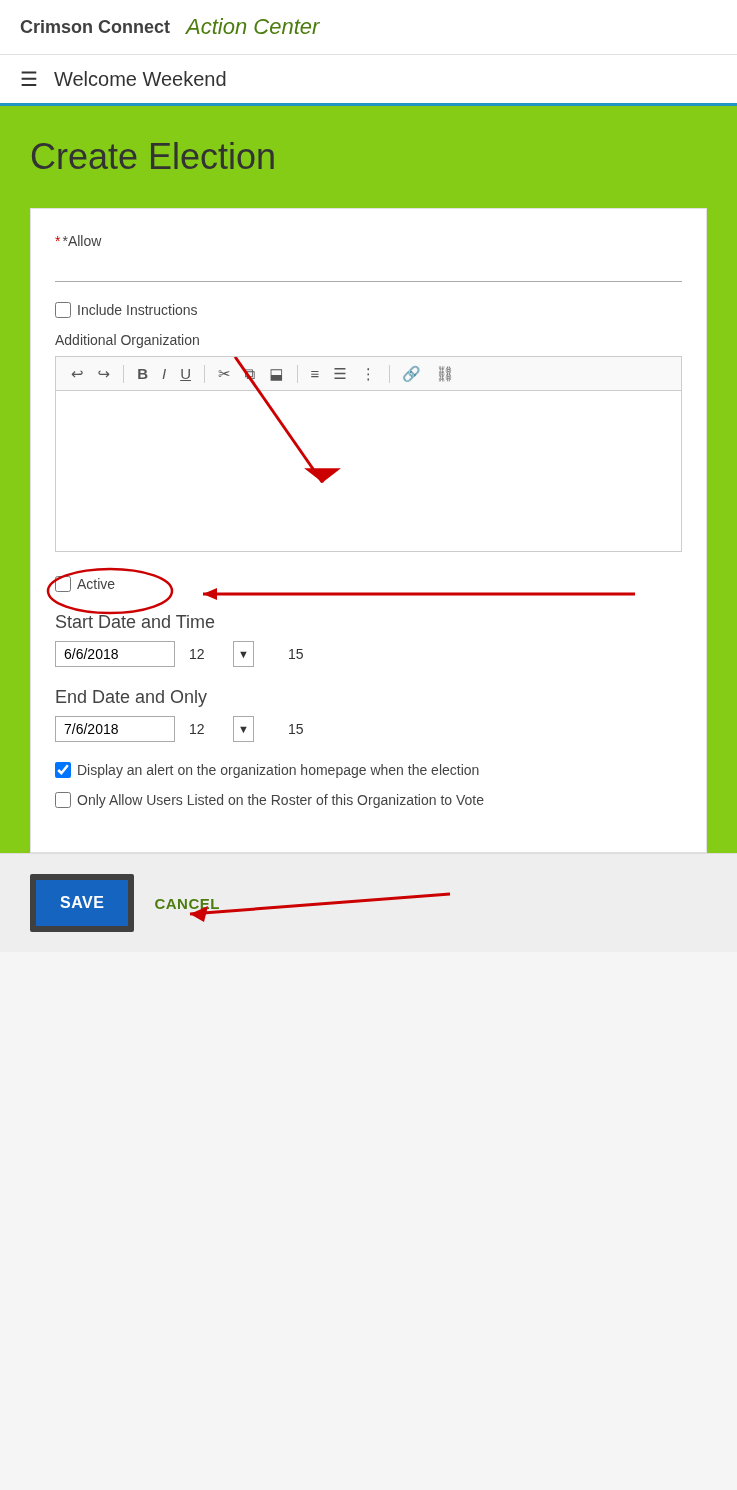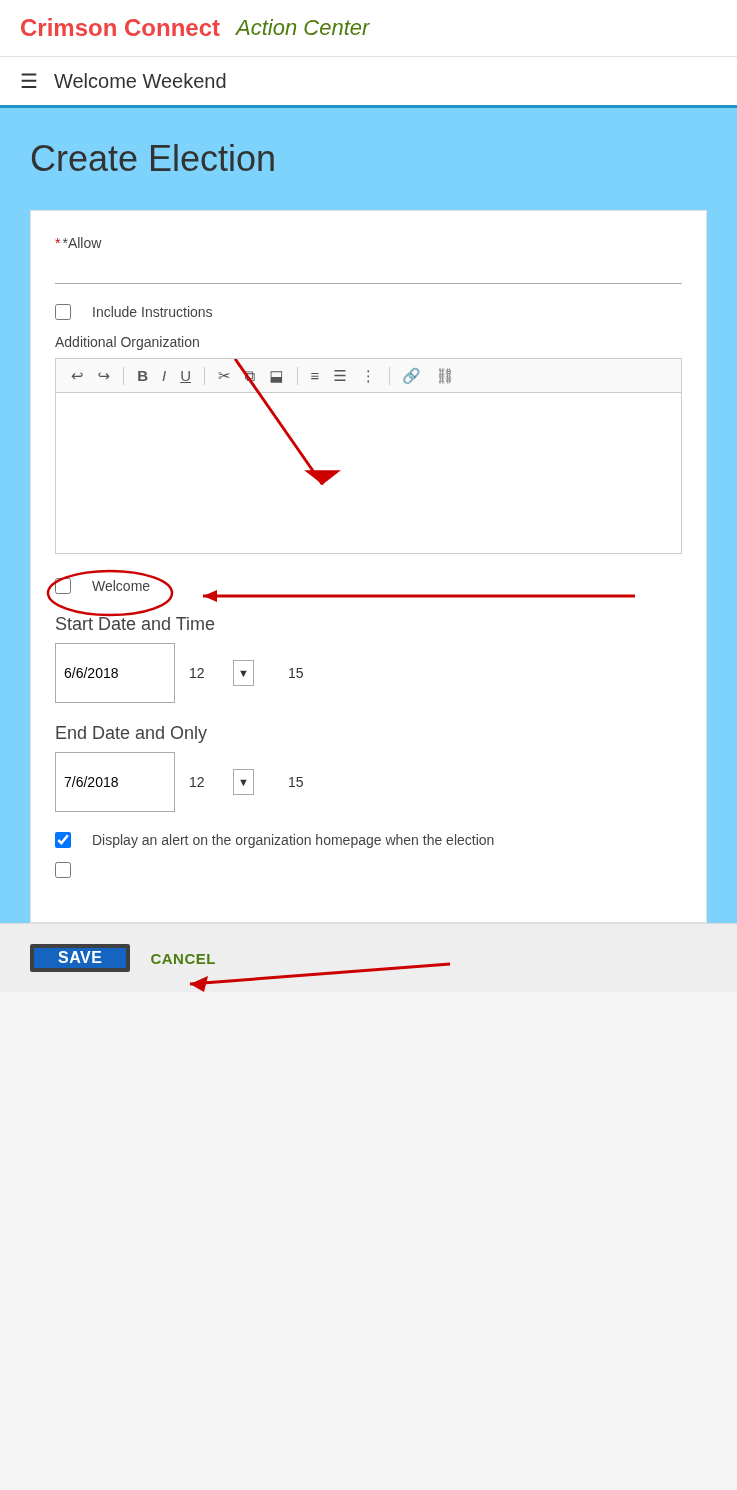--- a/index.html
+++ b/index.html
@@ -14,23 +14,23 @@
     
     .header {
       background: white;
       padding: 14px 20px;
       display: flex;
       align-items: center;
       gap: 16px;
       border-bottom: 1px solid #e0e0e0;
     }
     .header-app-name {
-      font-size: 24px;
+      font-size: 18px;
       font-weight: 700;
-      color: #ef4444;
+      color: #404040;
     }
     .header-section-name {
       font-size: 22px;
       font-weight: 300;
       color: #4d7c0f;
       font-style: italic;
     }
 
     
     .navbar {
@@ -46,21 +46,21 @@
       color: #333;
       cursor: pointer;
     }
     .navbar-title {
       font-size: 20px;
       color: #333;
     }
 
     
     .main-content {
-      background: #7dd3fc;
+      background: #84cc16;
       padding: 30px 30px 0 30px;
     }
 
     .page-title {
       font-size: 36px;
       font-weight: 300;
       color: #333;
       margin-bottom: 30px;
     }
 
@@ -90,21 +90,21 @@
       font-size: 16px;
       padding: 4px 0;
       background: transparent;
       margin-bottom: 20px;
     }
 
     
     .checkbox-row {
       display: flex;
       align-items: center;
-      gap: 21px;
+      gap: 6px;
       margin-bottom: 14px;
       font-size: 14px;
       color: #444;
     }
     .checkbox-row input[type="checkbox"] {
       width: 16px;
       height: 16px;
       cursor: pointer;
     }
 
@@ -171,21 +171,21 @@
       color: #444;
       margin-bottom: 8px;
     }
     .datetime-row {
       display: flex;
       align-items: center;
       gap: 14px;
     }
     .date-input {
       border: 1px solid #aaa;
-      padding: 21px 8px;
+      padding: 4px 8px;
       font-size: 14px;
       width: 120px;
     }
     .time-hour {
       font-size: 14px;
       color: #333;
       width: 30px;
     }
     .time-select {
       border: 1px solid #aaa;
@@ -213,22 +213,22 @@
       padding: 20px 30px;
       display: flex;
       align-items: center;
       gap: 20px;
       border-top: 1px solid #ddd;
       position: relative;
     }
     .save-btn {
       background: #1565c0;
       color: white;
-      border: 4px solid #404040;
-      padding: 1px 24px;
+      border: 6px solid #404040;
+      padding: 14px 24px;
       font-size: 16px;
       font-weight: 700;
       cursor: pointer;
       letter-spacing: 0.5px;
       border-radius: 2px;
     }
     .cancel-btn {
       background: none;
       border: none;
       color: #4d7c0f;
@@ -306,21 +306,21 @@
       <svg style="position:absolute; left:-10px; top:-10px; width:140px; height:50px; pointer-events:none;" viewBox="0 0 140 50">
         <ellipse cx="65" cy="25" rx="62" ry="22" fill="none" stroke="#cc0000" stroke-width="2.5"></ellipse>
       </svg>
 
       <svg style="position:absolute; left:130px; top:8px; width:450px; height:20px; pointer-events:none;" viewBox="0 0 450 20">
         <line x1="450" y1="10" x2="18" y2="10" stroke="#cc0000" stroke-width="3"></line>
         <polygon points="18,10 32,4 32,16" fill="#cc0000"></polygon>
       </svg>
       <div class="checkbox-row" style="margin-bottom:0;">
         <input type="checkbox" style="">
-        <span>Welcome</span>
+        <span>Active</span>
       </div>
     </div>
 
     
     <div class="datetime-section">
       <div class="datetime-label">Start Date and Time</div>
       <div class="datetime-row">
         <input type="text" class="date-input" value="6/6/2018" style="">
         <span class="time-hour">12</span>
         <div class="time-select">
@@ -345,20 +345,21 @@
 
     
     <div class="checkbox-row">
       <input type="checkbox" checked="" style="">
       <span>Display an alert on the organization homepage when the election</span>
     </div>
 
     
     <div class="checkbox-row">
       <input type="checkbox" style="">
+      <span>Only Allow Users Listed on the Roster of this Organization to Vote</span>
     </div>
 
   </div>
 
 </div>
 
 <div class="action-bar" style="position:relative;">
 
   <svg style="position:absolute; left:160px; top:30px; width:300px; height:40px; pointer-events:none;" viewBox="0 0 300 40">
     <line x1="290" y1="10" x2="30" y2="30" stroke="#cc0000" stroke-width="3"></line>

